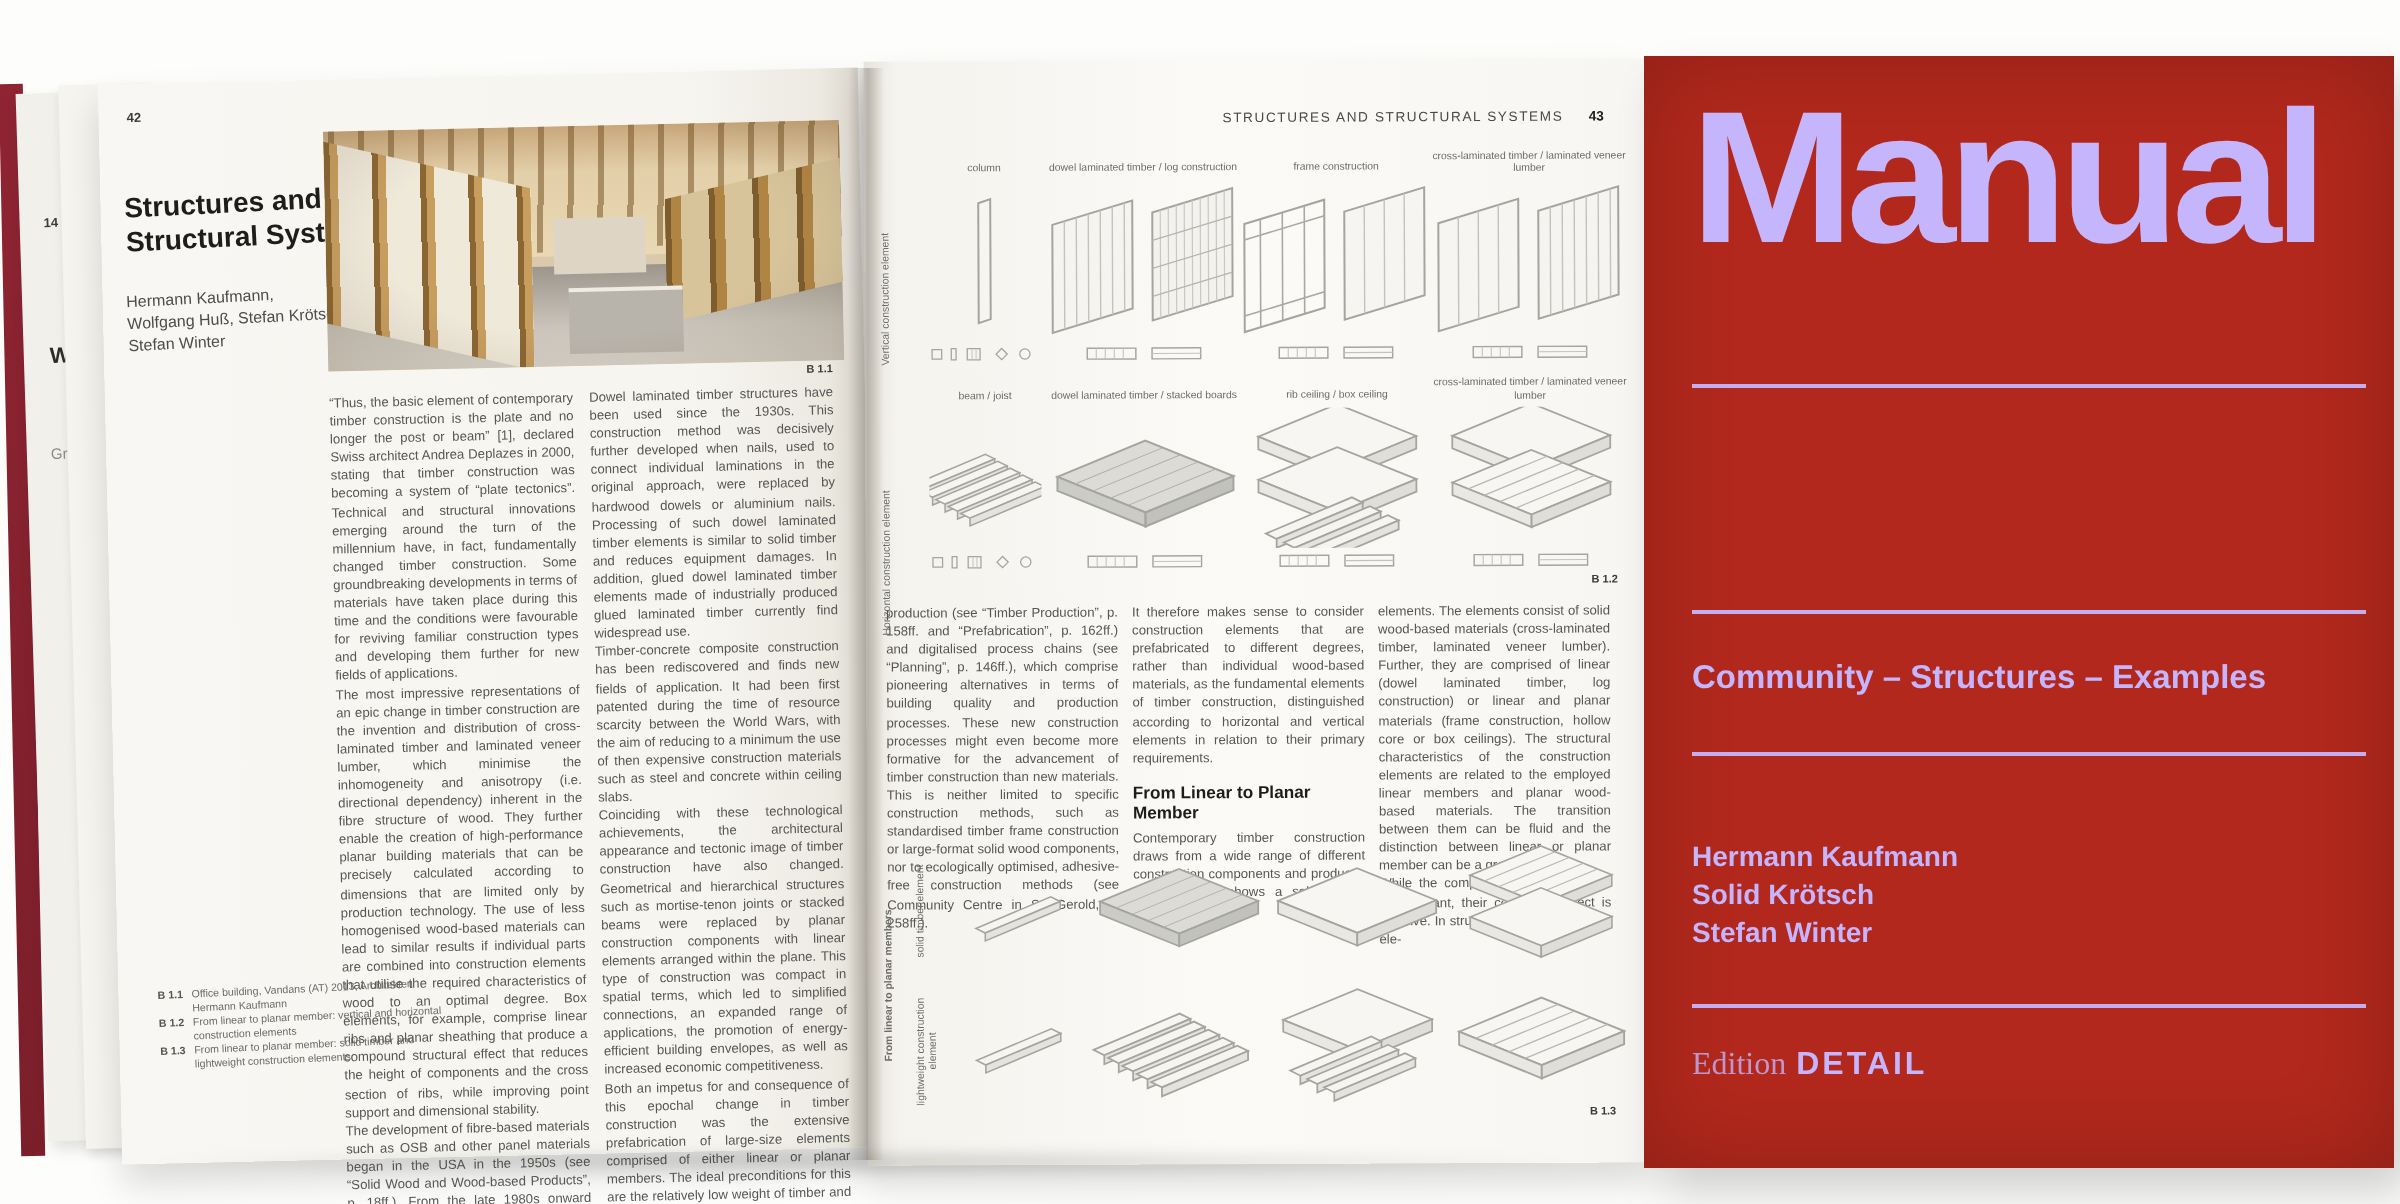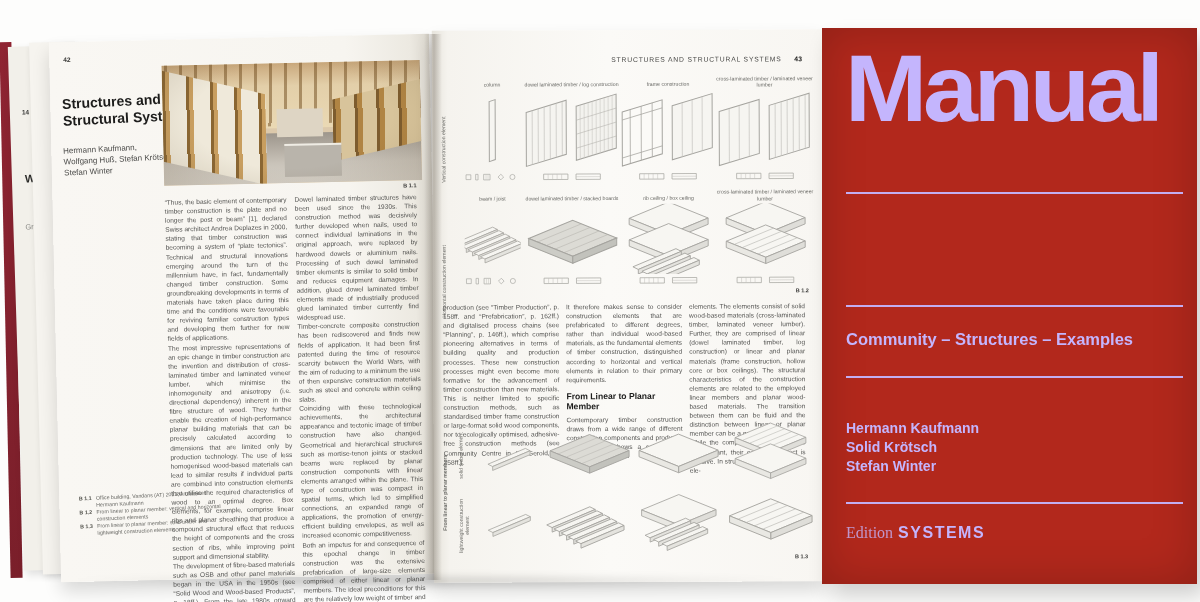--- a/index.html
+++ b/index.html
@@ -392,17 +392,17 @@
     <div class="cv-rule r2"></div>
     <div class="cv-tag">Community – Structures – Examples</div>
     <div class="cv-rule r3"></div>
     <div class="cv-authors">
       <div>Hermann Kaufmann</div>
       <div>Solid Krötsch</div>
       <div>Stefan Winter</div>
     </div>
     <div class="cv-rule r4"></div>
     <div class="cv-pub">
-      <span class="ed">Edition</span><span class="det">SYSTEMS</span>
+      <span class="ed">Edition</span><span class="det">DETAIL</span>
     </div>
   </div>
 
 </div>
 
 </body></html>

